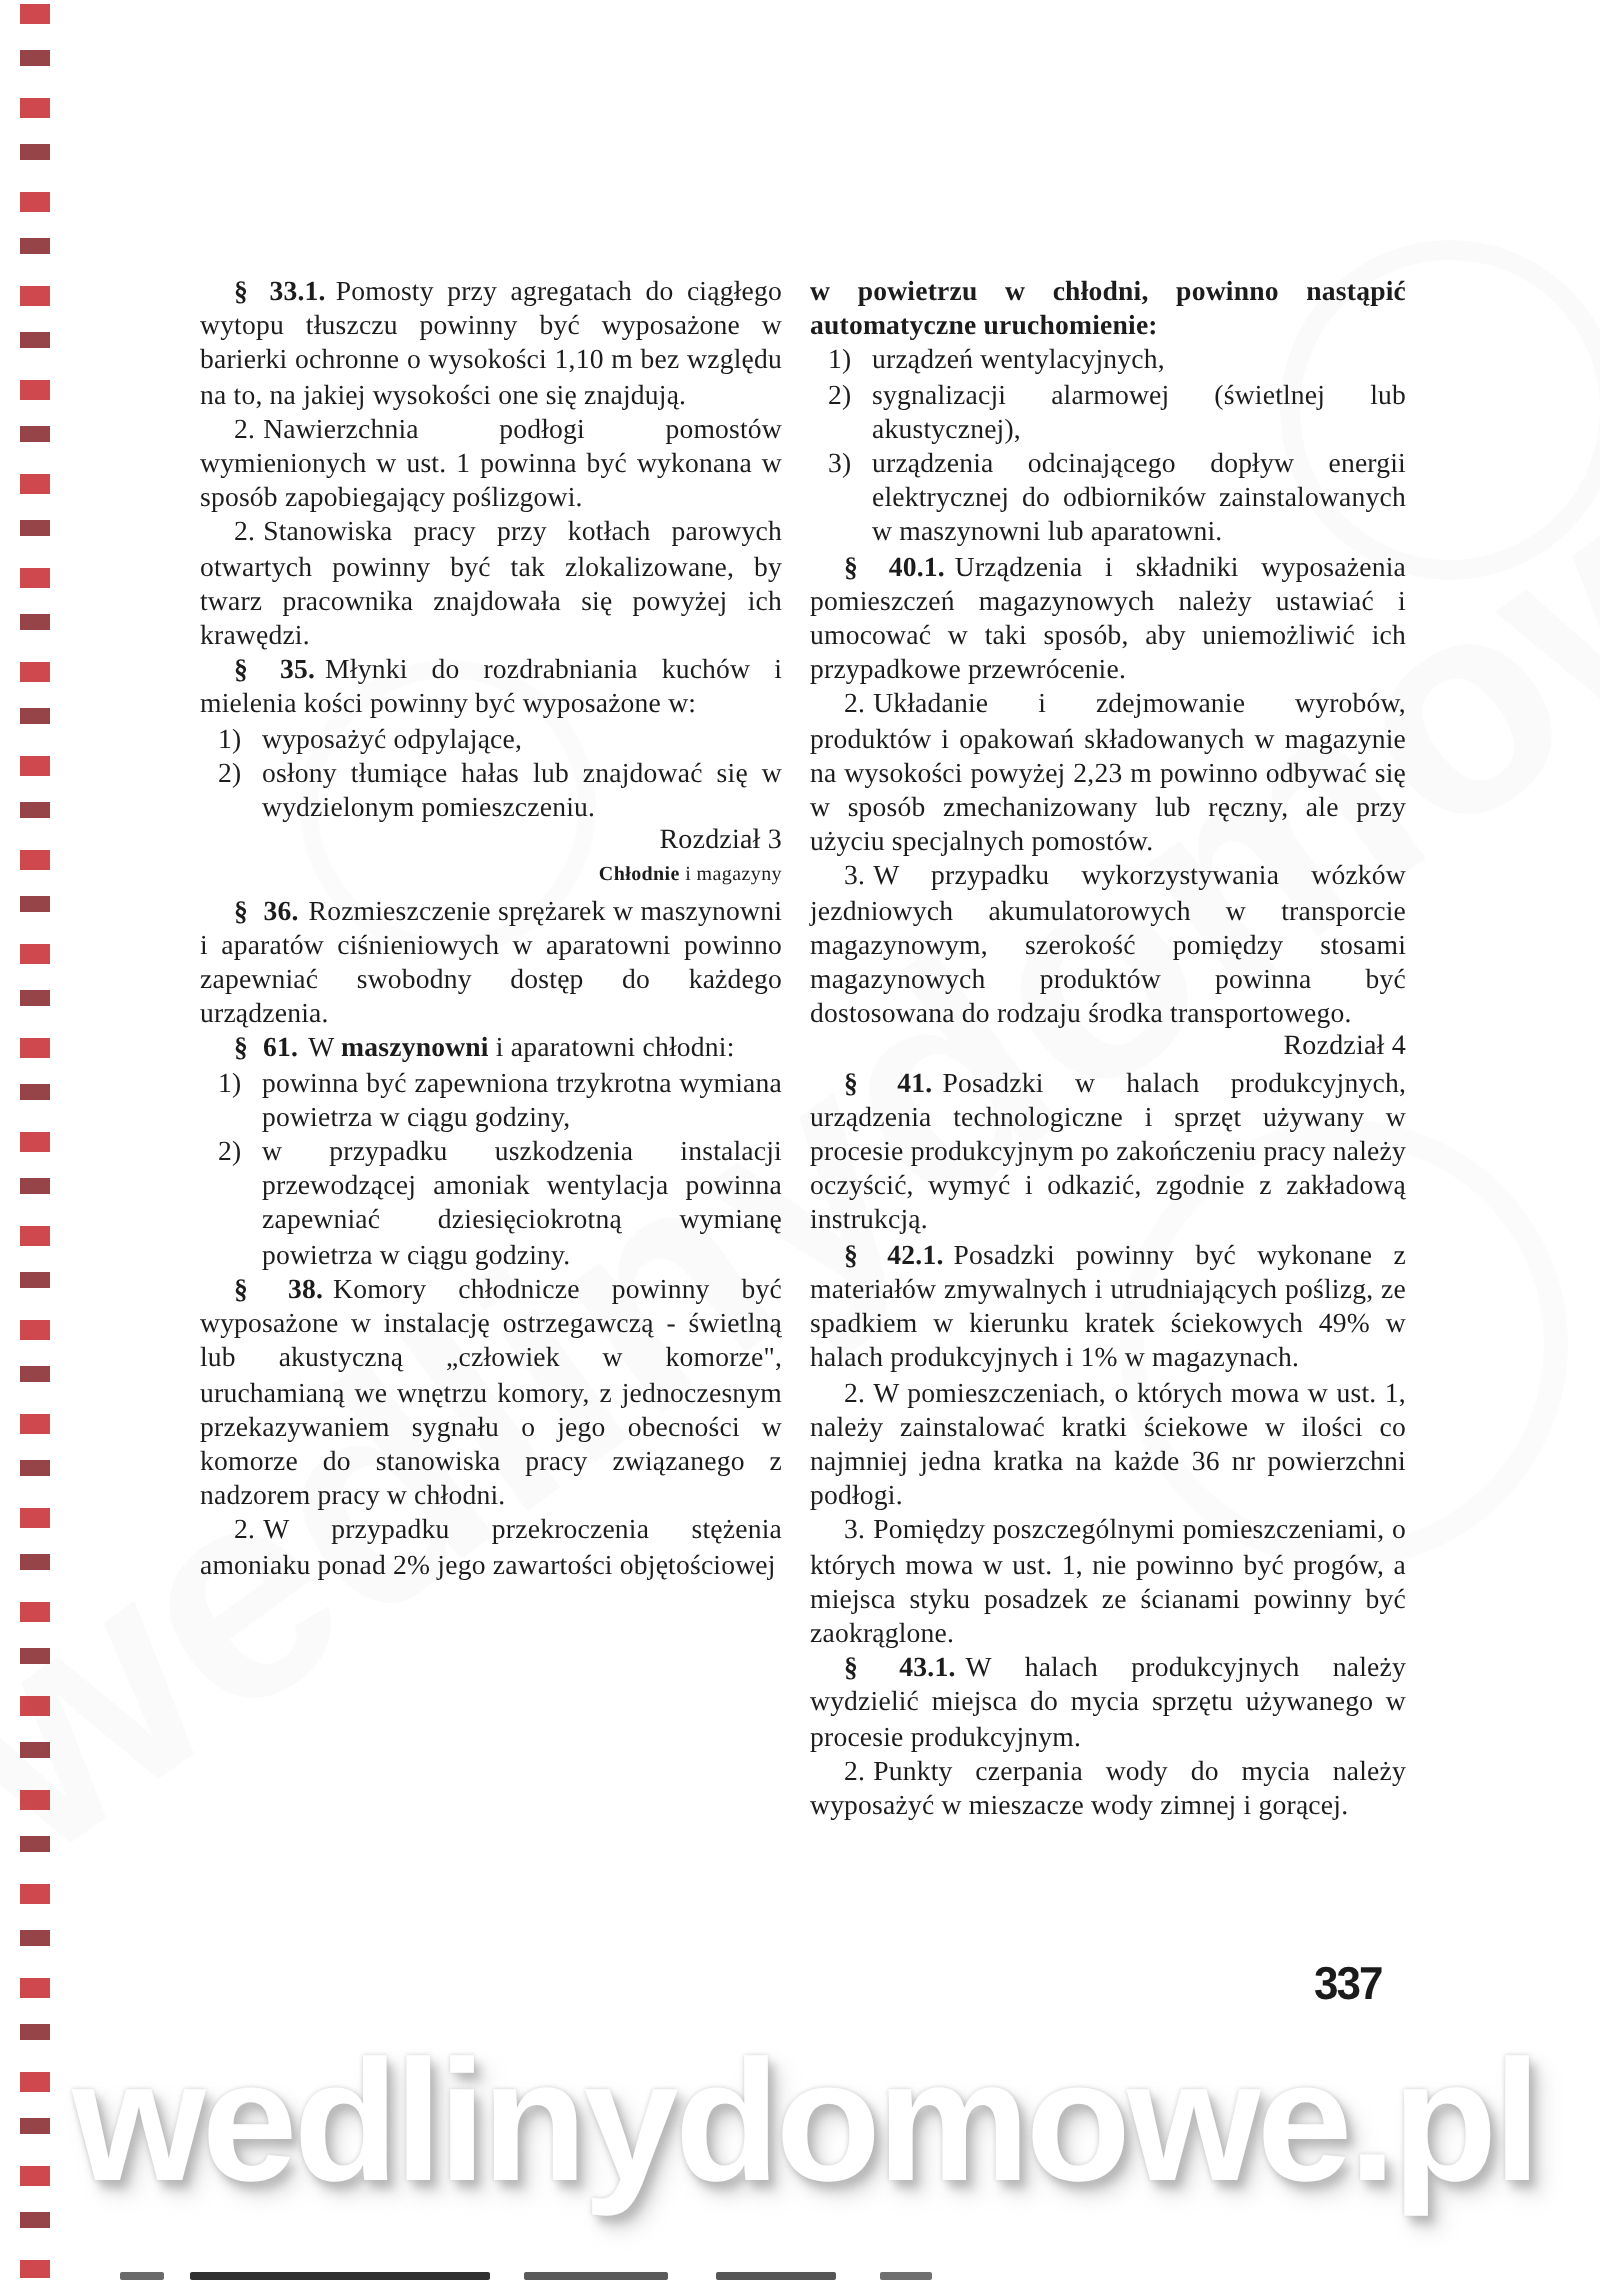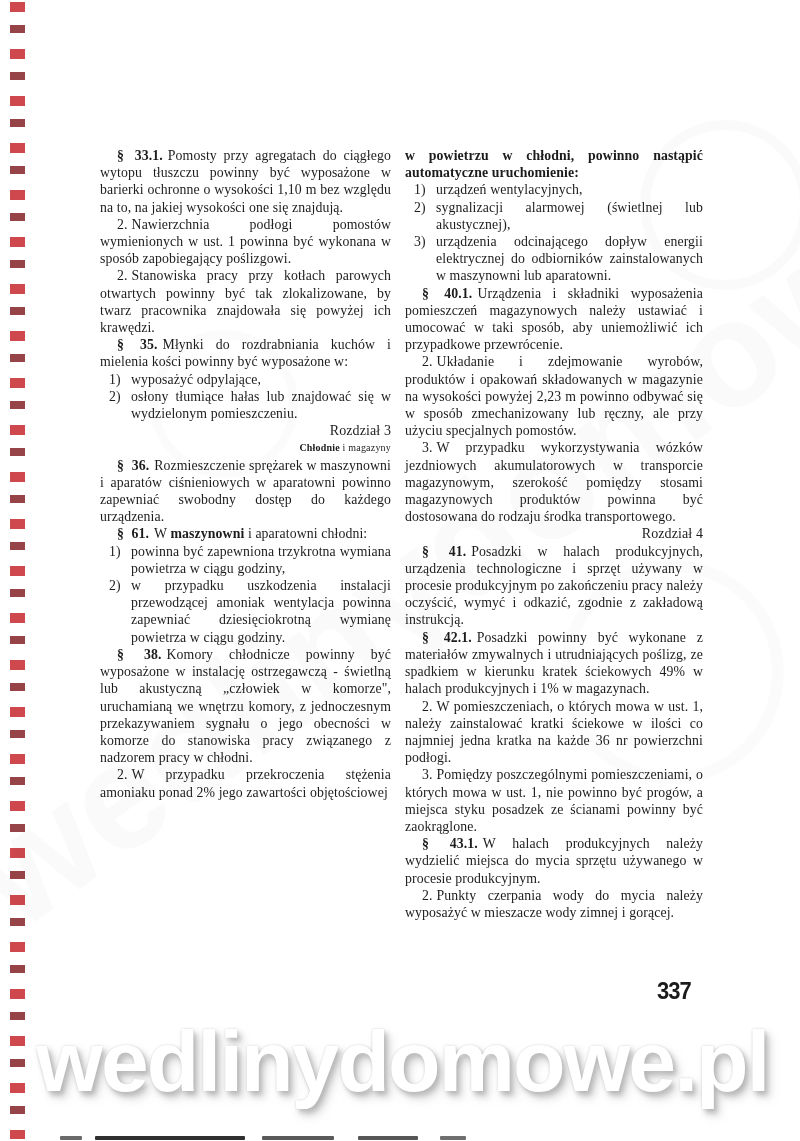--- a/index.html
+++ b/index.html
@@ -28,21 +28,21 @@
     transform:rotate(-36deg);transform-origin:50% 50%;
     pointer-events:none;
   }
   .ghost-circle{position:absolute;border-radius:50%;pointer-events:none;}
   .gc1{left:640px;top:120px;width:150px;height:150px;border:10px solid rgba(0,0,0,0.018);}
   .gc2{left:560px;top:560px;width:200px;height:200px;border:12px solid rgba(0,0,0,0.016);}
   .gc3{left:150px;top:330px;width:130px;height:130px;border:9px solid rgba(0,0,0,0.015);}
 
   
   .col{
-    position:absolute;top:147px;text-align:justify;
+    position:absolute;top:137px;text-align:justify;
     font-size:13.8px;line-height:17.2px;
     letter-spacing:.1px;
   }
   .col-left{left:100px;width:291px;}
   .col-right{left:405px;width:298px;}
   .col p{margin:0;text-indent:17px;}
   .noind{text-indent:0 !important;font-weight:bold;}
   .gap{margin-top:16px;}
   .msec{font-weight:bold;word-spacing:4px;margin-right:5px;}
   .mnum{margin-right:4px;}

